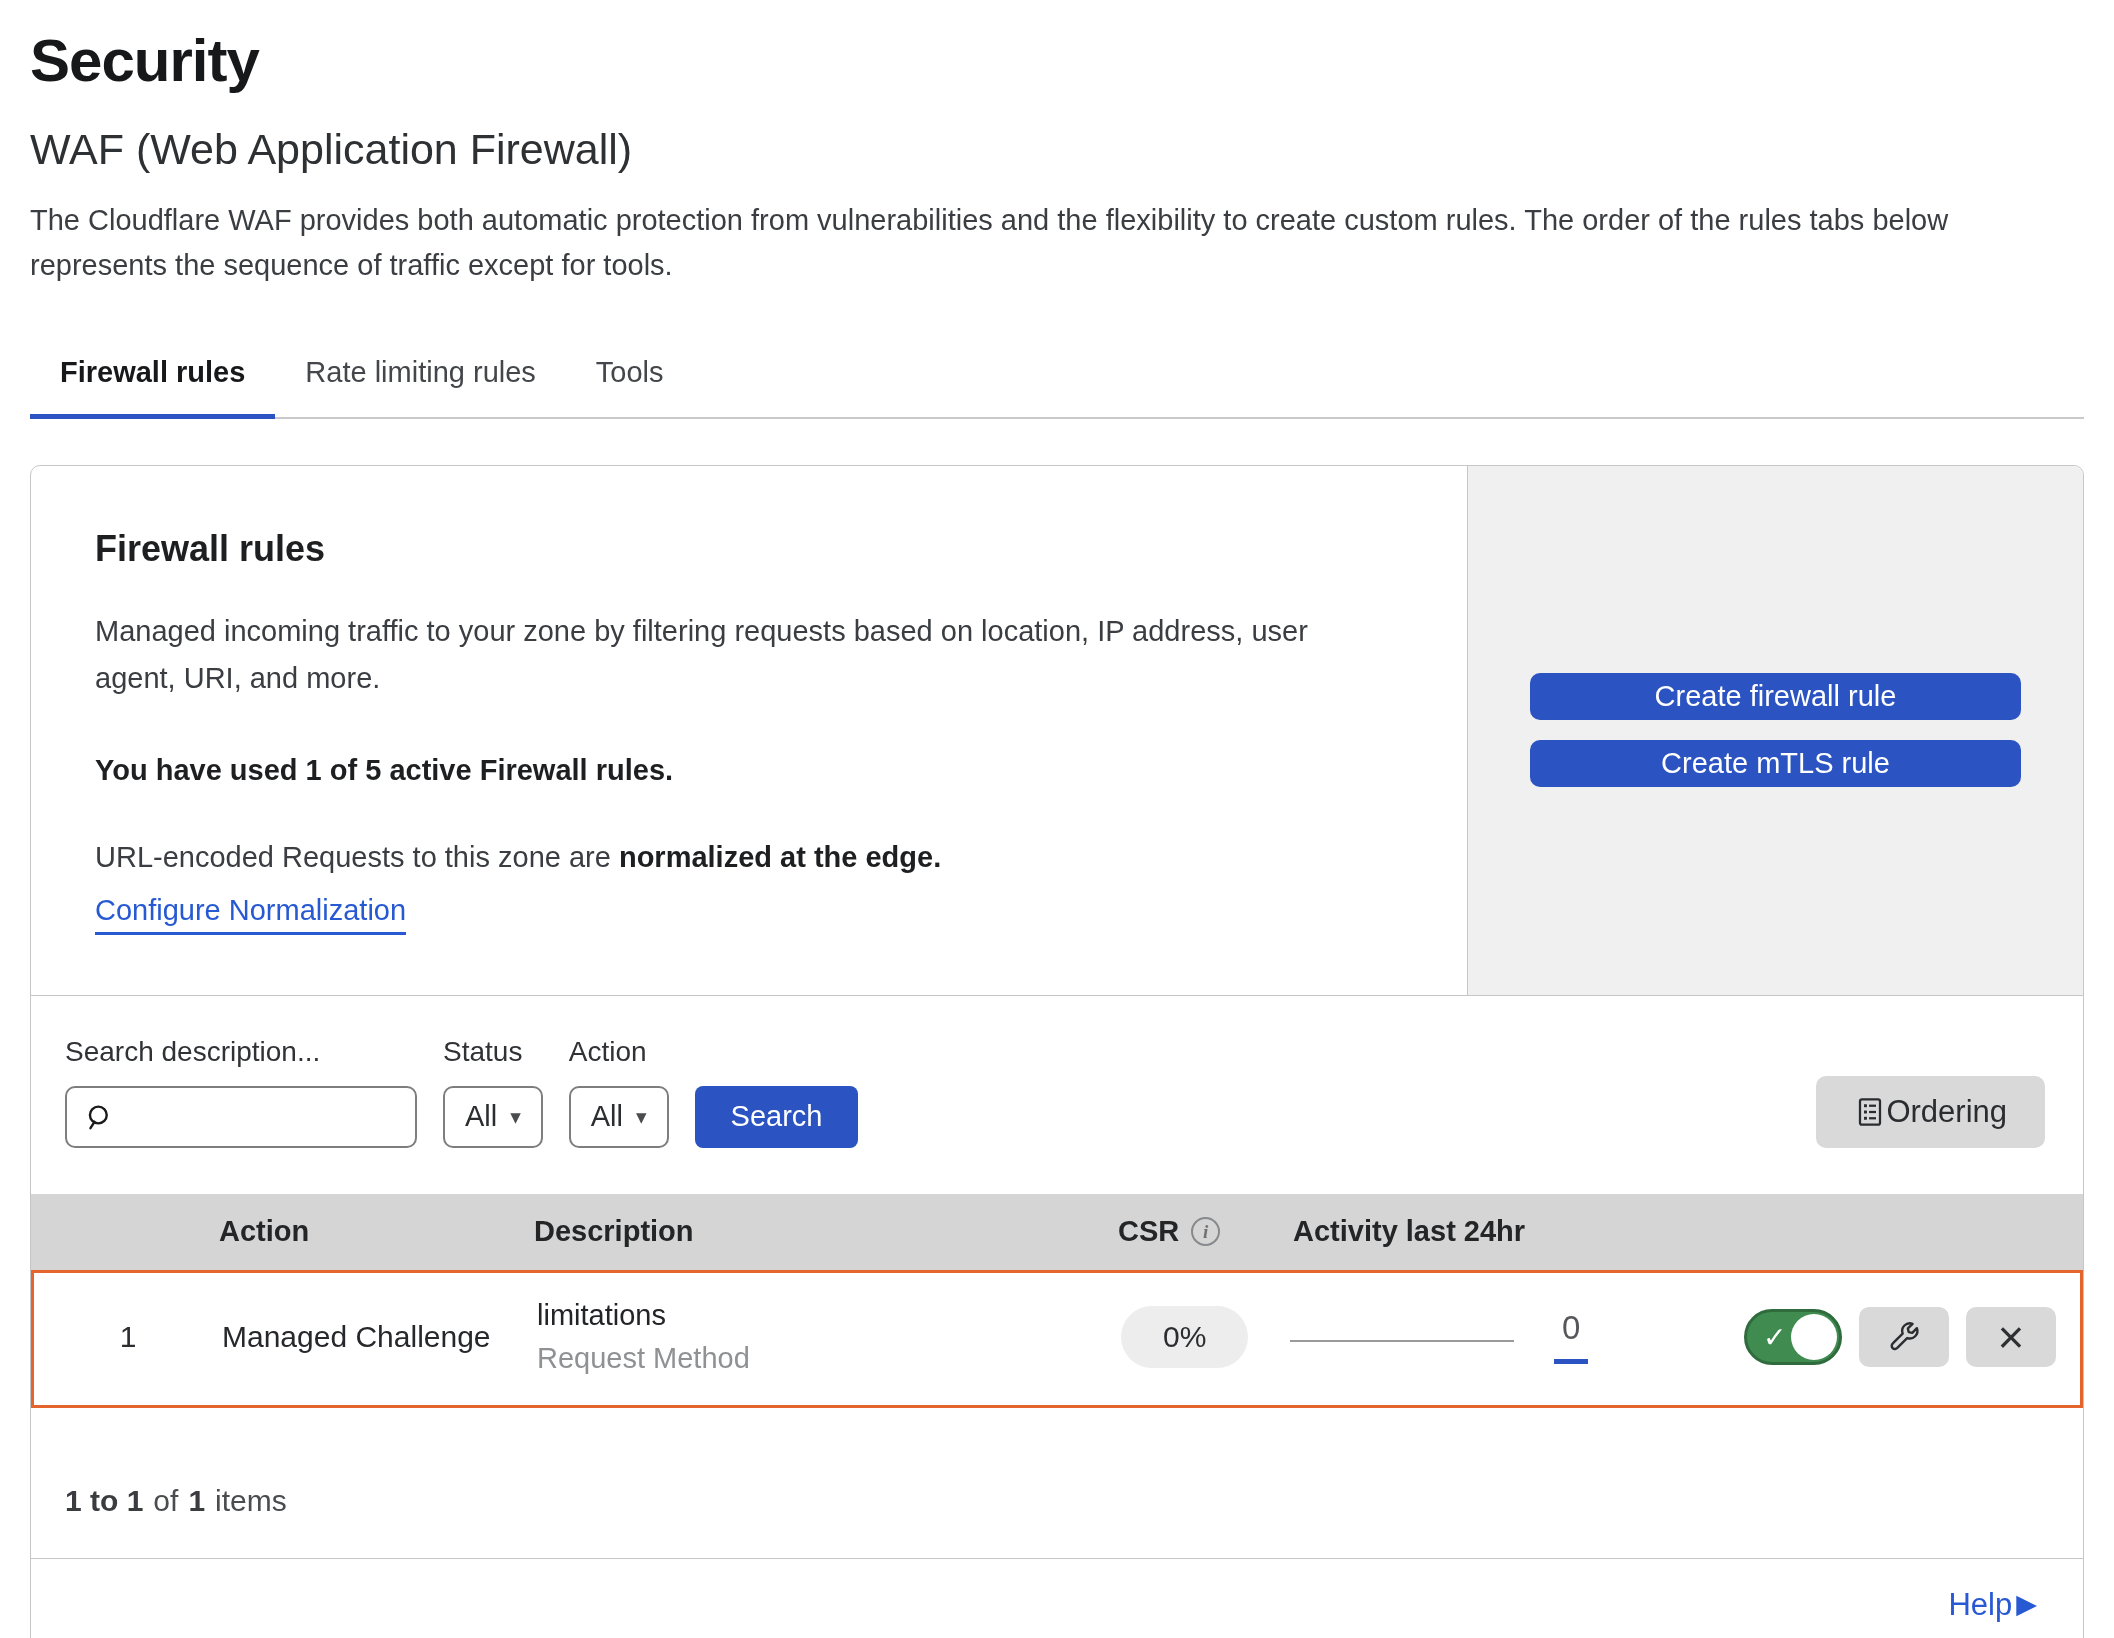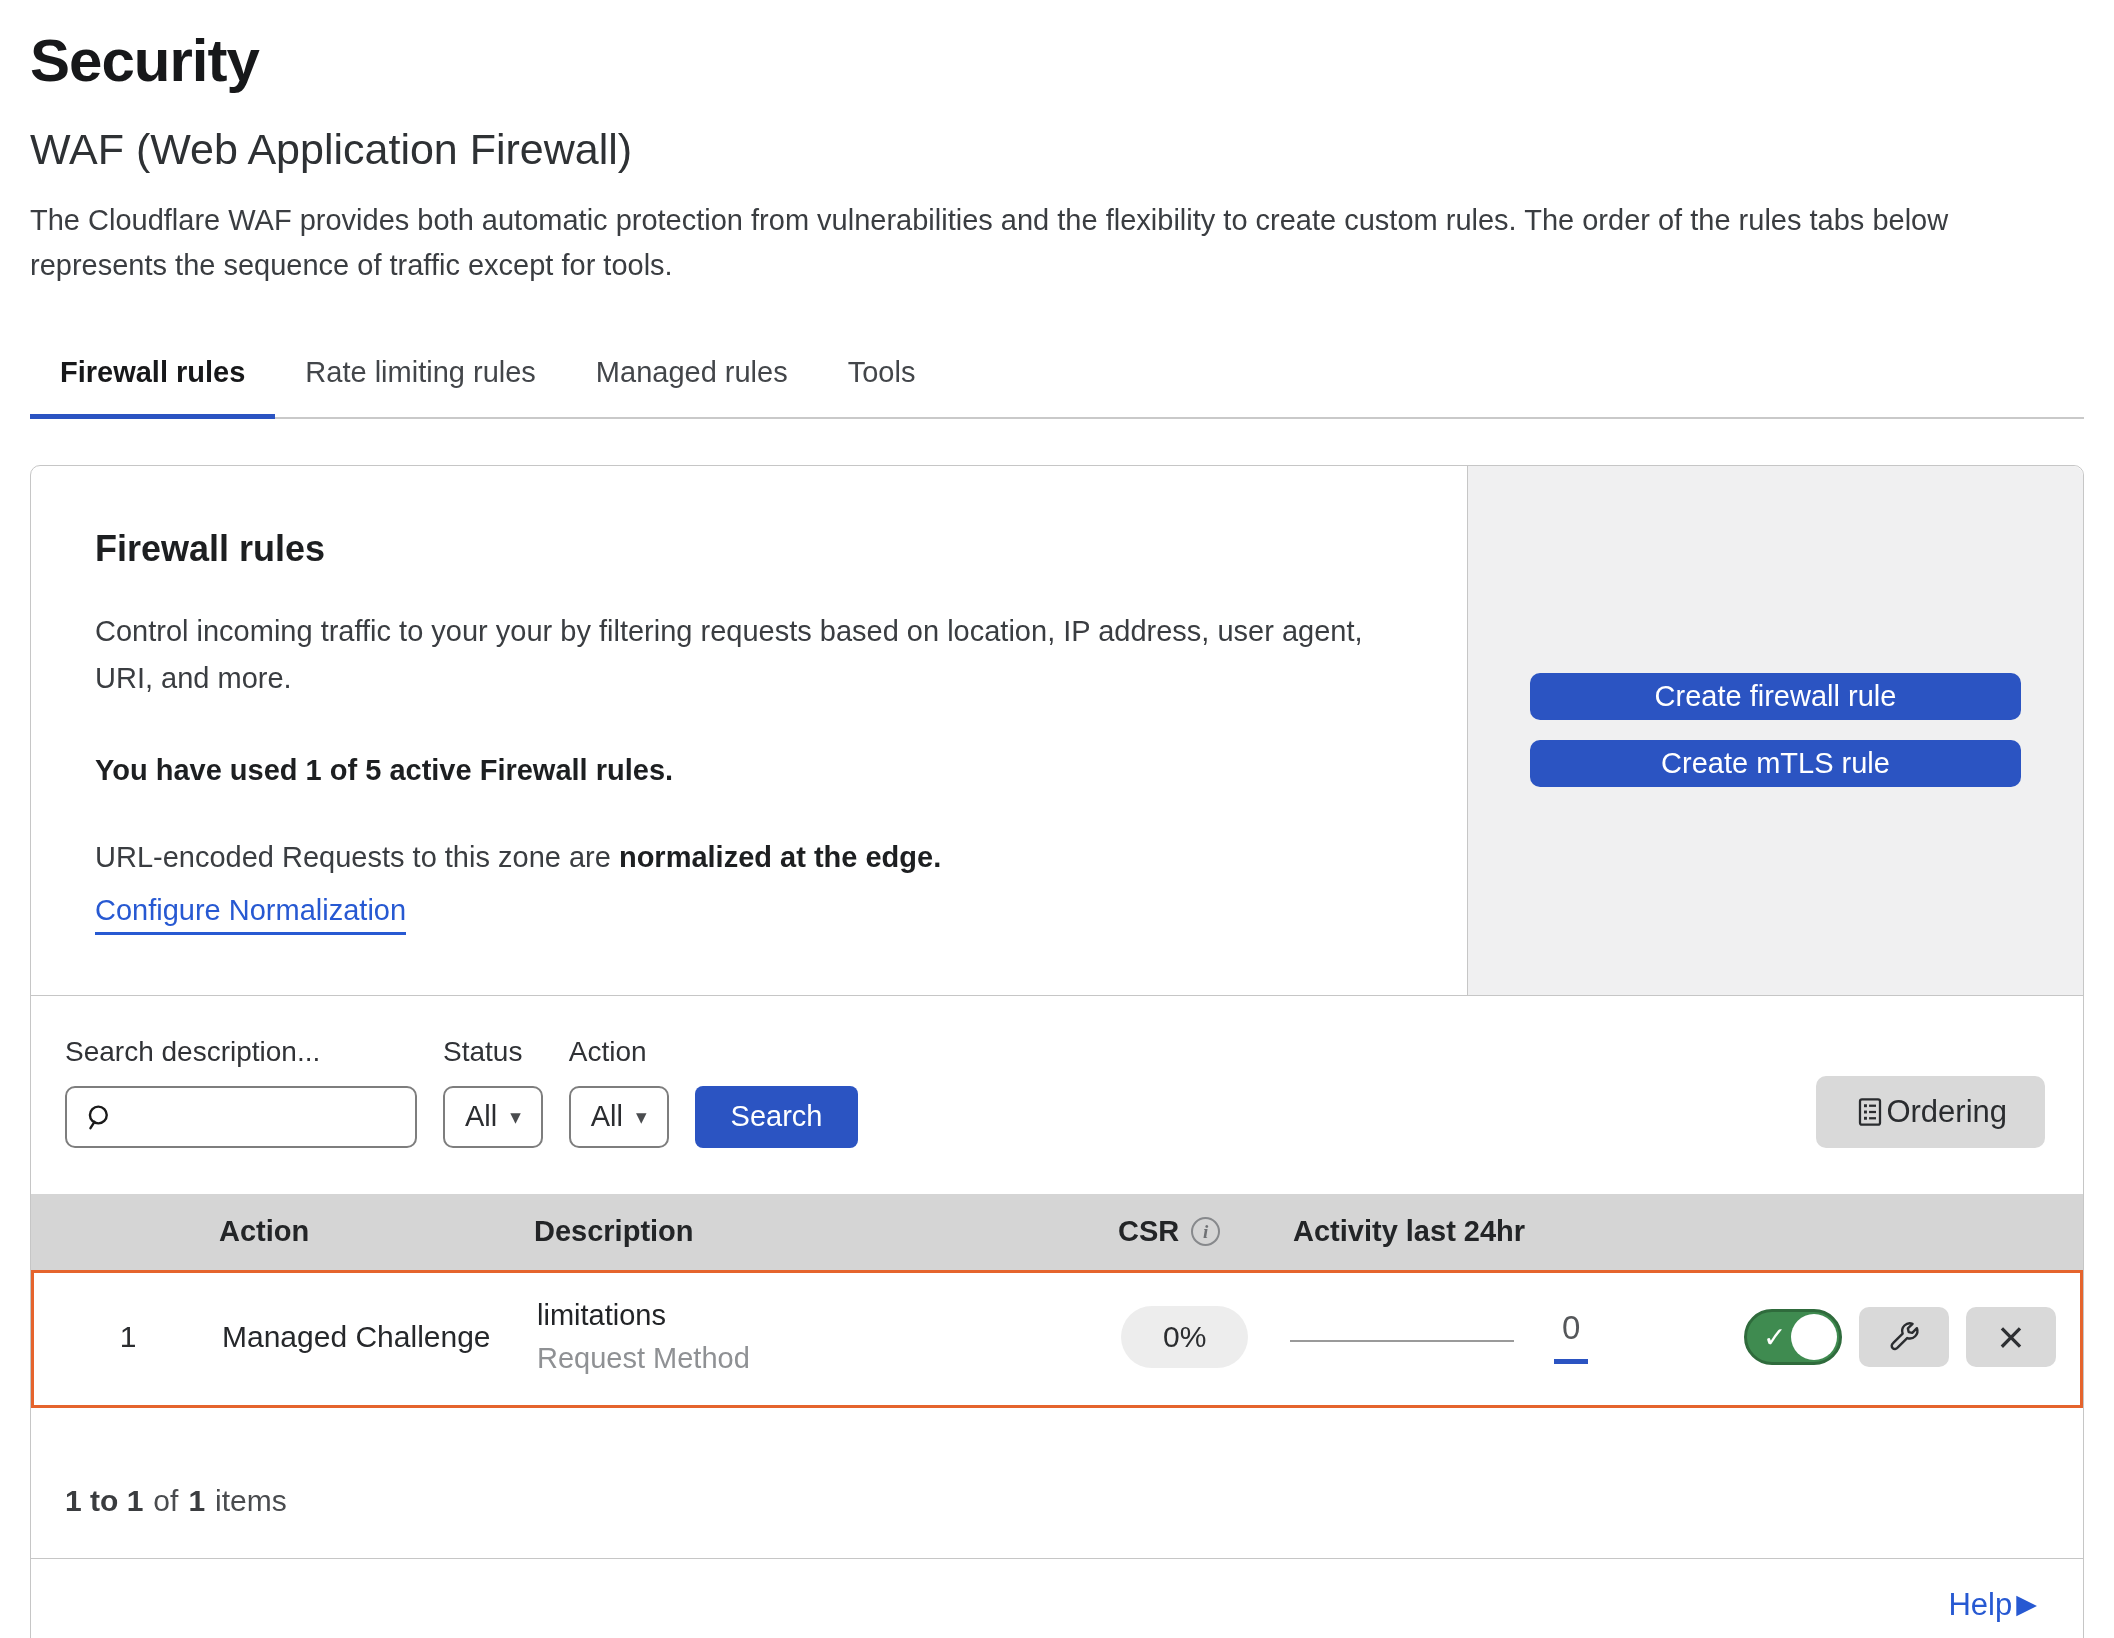--- a/index.html
+++ b/index.html
@@ -110,30 +110,29 @@
 
 <div class="page">
 
   <h1 class="page-title">Security</h1>
   <h2 class="page-subtitle">WAF (Web Application Firewall)</h2>
   <p class="page-desc">The Cloudflare WAF provides both automatic protection from vulnerabilities and the flexibility to create custom rules. The order of the rules tabs below represents the sequence of traffic except for tools.</p>
 
   <nav class="tabs">
     <div class="tab active">Firewall rules</div>
     <div class="tab">Rate limiting rules</div>
-    <div class="tab">Managed rules</div>
     <div class="tab">Tools</div>
   </nav>
 
   <section class="card">
 
     <div class="card-top">
       <div class="card-top-left">
         <h3 class="panel-heading">Firewall rules</h3>
-        <p class="panel-desc">Control incoming traffic to your your by filtering requests based on location, IP address, user agent, URI, and more.</p>
+        <p class="panel-desc">Managed incoming traffic to your zone by filtering requests based on location, IP address, user agent, URI, and more.</p>
         <p class="panel-usage">You have used 1 of 5 active Firewall rules.</p>
         <p class="panel-norm"><span>URL-encoded Requests to this zone are </span><b>normalized at the edge.</b></p>
         <a class="panel-link">Configure Normalization</a>
       </div>
       <div class="card-top-right">
         <button class="btn-primary">Create firewall rule</button>
         <button class="btn-primary">Create mTLS rule</button>
       </div>
     </div>
 

